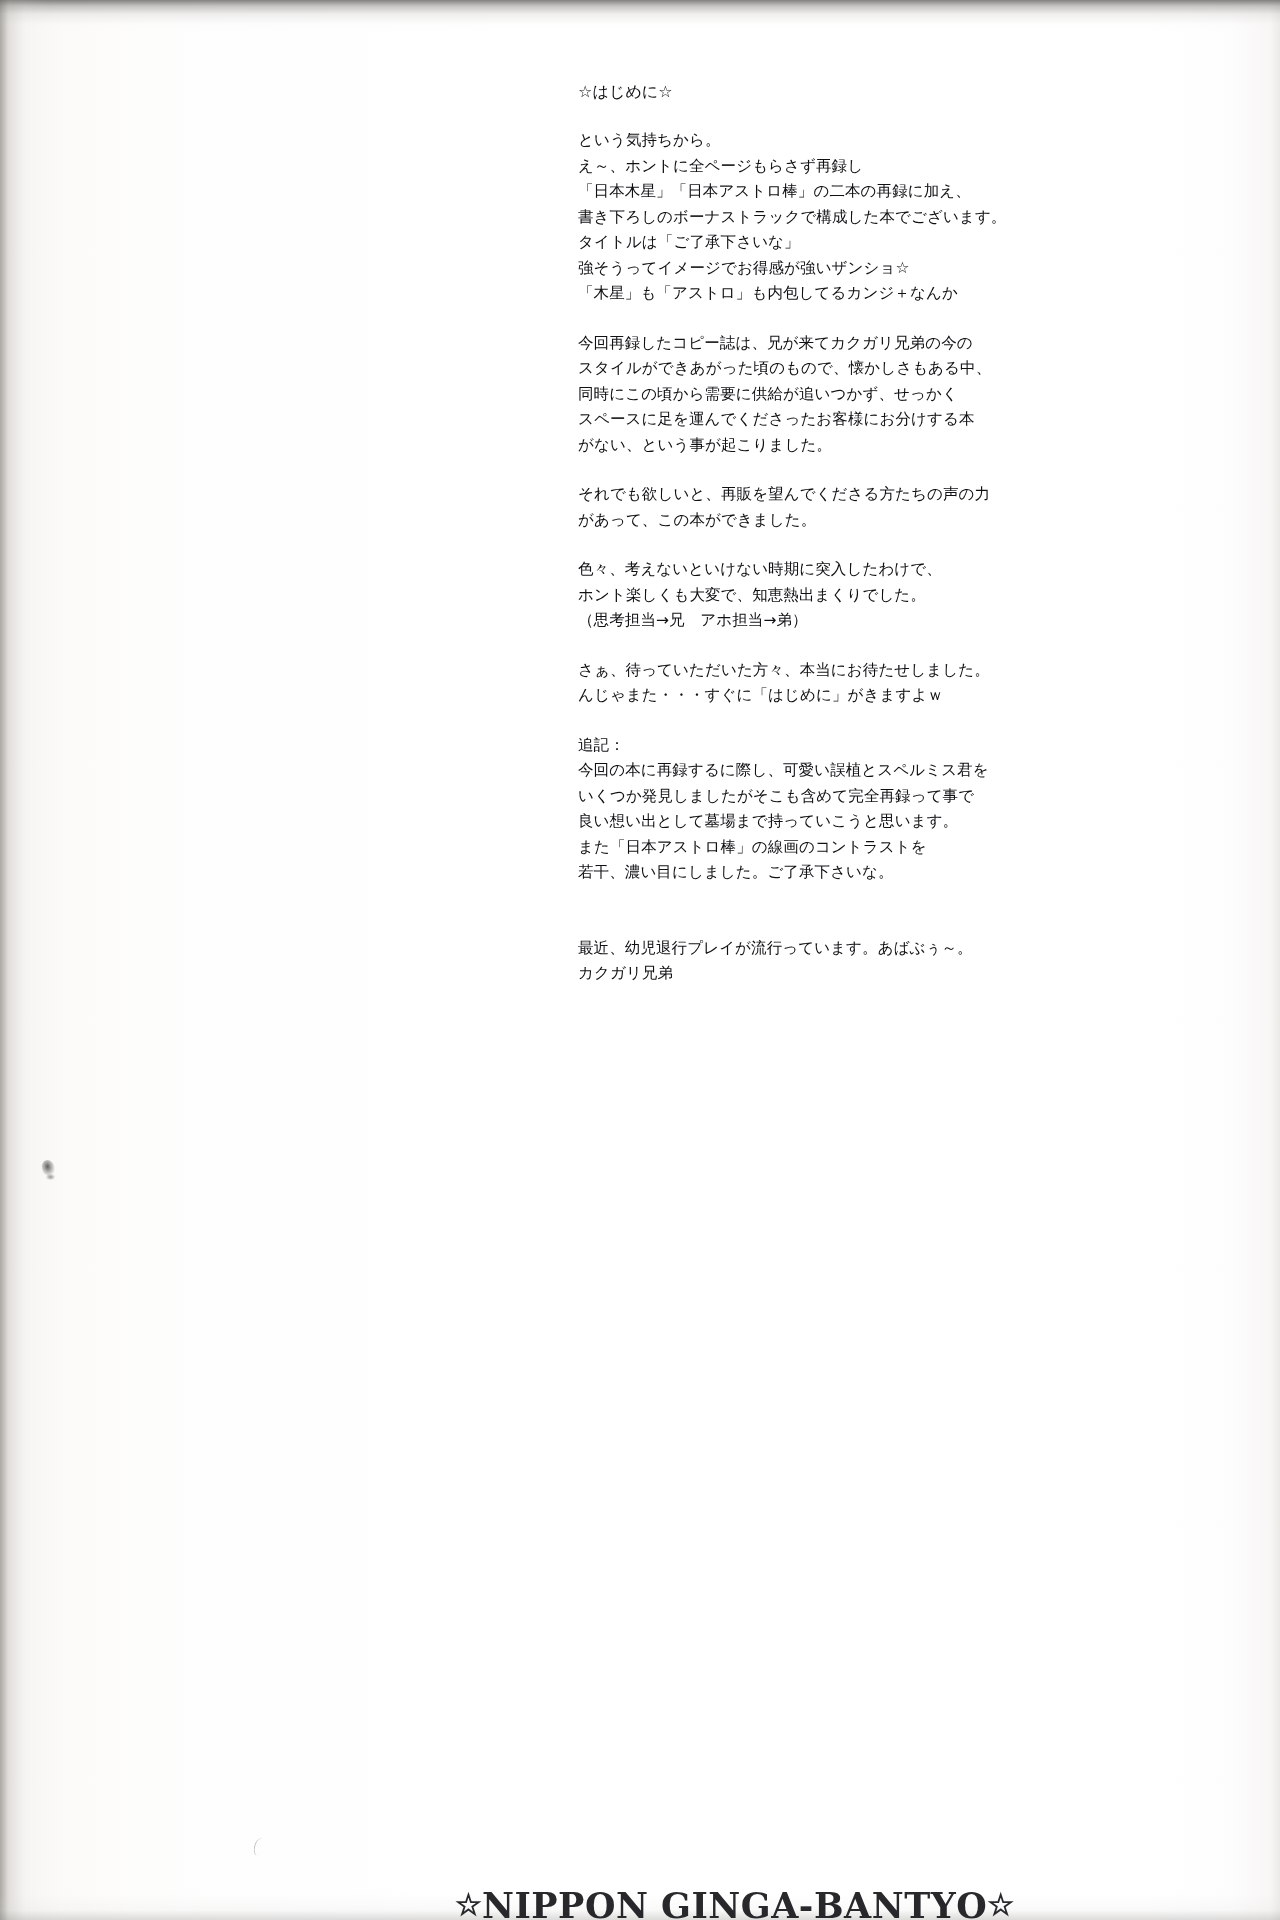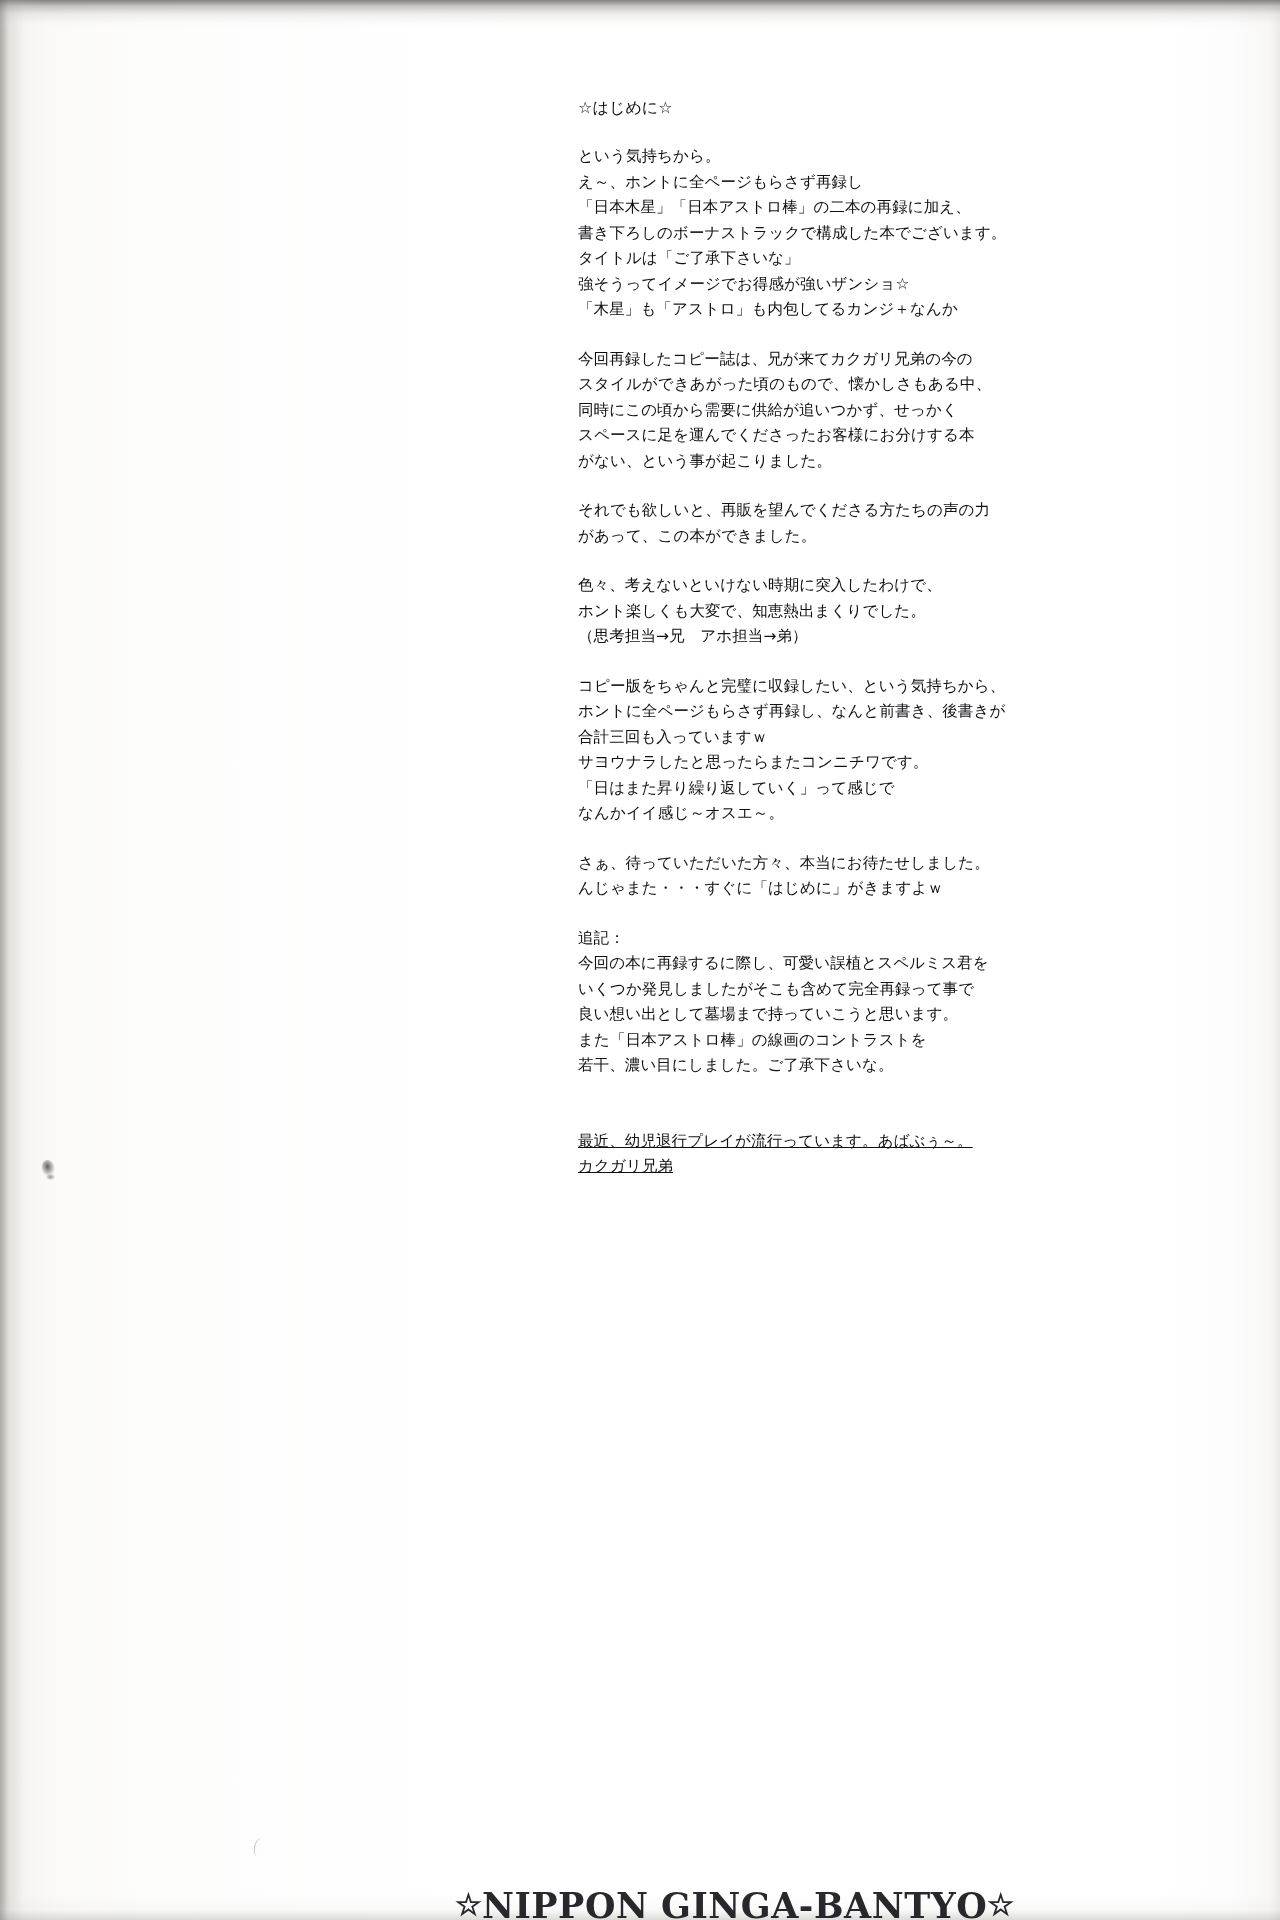--- a/index.html
+++ b/index.html
@@ -55,21 +55,21 @@
     background: linear-gradient(to top,
       rgba(140,138,135,0.30) 0px,
       rgba(210,208,205,0.12) 10px,
       rgba(255,255,255,0) 26px);
   }
 
   
   .afterword {
     position: absolute;
     left: 578px;
-    top: 100px;
+    top: 84px;
     width: 560px;
     color: #101013;
     font-size: 15.5px;
     line-height: 1.0;
     letter-spacing: 0.1px;
     font-family: "DejaVu Sans", sans-serif;
   }
   .heading {
     font-size: 16px;
     margin-bottom: 28px;
@@ -77,21 +77,21 @@
   }
   .para {
     margin-bottom: 24px;
   }
   .para .line {
     display: block;
     white-space: nowrap;
     line-height: 25.5px;
     font-size: 15.5px;
   }
-  .para.last { margin-bottom: 4px; text-decoration: underline; }
+  .para.last { margin-bottom: 4px; }
   .gap-large { height: 26px; }
 
   
   .speck {
     position: absolute;
     left: 42px;
     top: 1160px;
     width: 13px;
     height: 16px;
     background: radial-gradient(ellipse at 45% 40%,
@@ -181,28 +181,20 @@
       <span class="line">それでも欲しいと、再販を望んでくださる方たちの声の力</span>
       <span class="line">があって、この本ができました。</span>
     </div>
 
     <div class="para">
       <span class="line">色々、考えないといけない時期に突入したわけで、</span>
       <span class="line">ホント楽しくも大変で、知恵熱出まくりでした。</span>
       <span class="line">（思考担当→兄　アホ担当→弟）</span>
     </div>
 
-    <div class="para">
-      <span class="line">コピー版をちゃんと完璧に収録したい、という気持ちから、</span>
-      <span class="line">ホントに全ページもらさず再録し、なんと前書き、後書きが</span>
-      <span class="line">合計三回も入っていますｗ</span>
-      <span class="line">サヨウナラしたと思ったらまたコンニチワです。</span>
-      <span class="line">「日はまた昇り繰り返していく」って感じで</span>
-      <span class="line">なんかイイ感じ～オスエ～。</span>
-    </div>
 
     <div class="para">
       <span class="line">さぁ、待っていただいた方々、本当にお待たせしました。</span>
       <span class="line">んじゃまた・・・すぐに「はじめに」がきますよｗ</span>
     </div>
 
     <div class="para">
       <span class="line">追記：</span>
       <span class="line">今回の本に再録するに際し、可愛い誤植とスペルミス君を</span>
       <span class="line">いくつか発見しましたがそこも含めて完全再録って事で</span>

